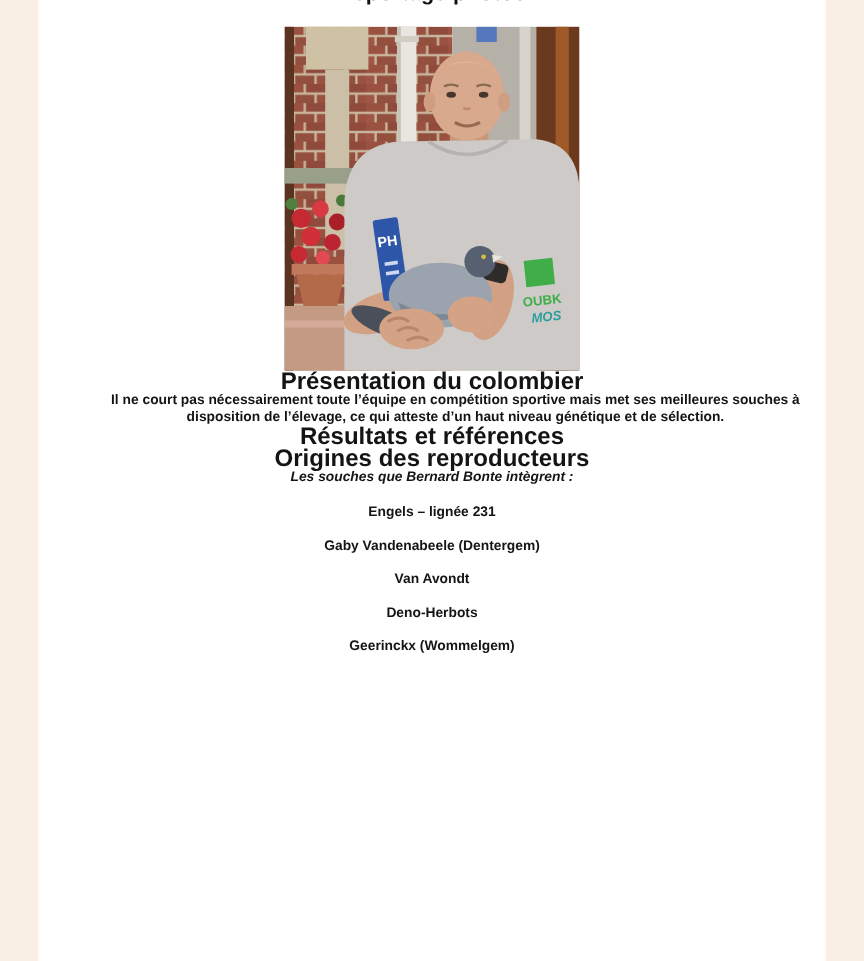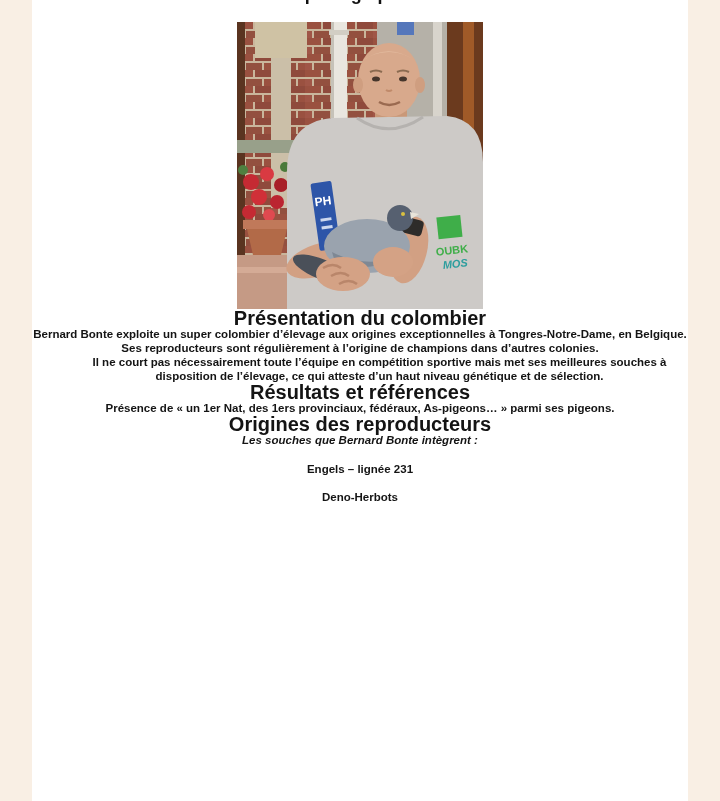--- a/index.html
+++ b/index.html
@@ -156,30 +156,31 @@
       <g transform="rotate(-6 214 220)">
         <rect x="202" y="194" width="24" height="22" fill="#3fae49"></rect>
         <text x="214" y="232" text-anchor="middle" font-size="11" font-weight="bold" fill="#3fae49" font-family="Liberation Sans, sans-serif">OUBK</text>
         <text x="216" y="246" text-anchor="middle" font-size="11" font-weight="bold" font-style="italic" fill="#2e9e9e" font-family="Liberation Sans, sans-serif">MOS</text>
       </g>
     </svg>
   </figure>
 
   <h2 class="section-heading h-presentation">Présentation du colombier</h2>
 
-  <p class="body-text p-presentation-1">Bernard Bonte exploite un super colombier d’élevage aux origines exceptionnelles à Tongres-Notre-Dame, en Belgique. Ses reproducteurs sont régulièrement à l’origine de champions dans d’autres colonies.</p>
 
   <p class="body-text p-presentation-2">Il ne court pas nécessairement toute l’équipe en compétition sportive mais met ses meilleures souches à disposition de l’élevage, ce qui atteste d’un haut niveau génétique et de sélection.</p>
 
   <h2 class="section-heading h-results">Résultats et références</h2>
 
-  <p class="body-text p-results">Présence de « un 1er Nat, des 1ers provinciaux, fédéraux, As-pigeons… » parmi ses pigeons.</p>
 
   <h2 class="section-heading h-origins">Origines des reproducteurs</h2>
 
   <p class="body-text p-origins-intro">Les souches que Bernard Bonte intègrent :</p>
 
   <ul class="strain-list">
     <li>Engels – lignée 231</li>
+    <li>Gaby Vandenabeele (Dentergem)</li>
+    <li>Van Avondt</li>
     <li>Deno-Herbots</li>
+    <li>Geerinckx (Wommelgem)</li>
   </ul>
 
 </div>
 
 </body></html>

